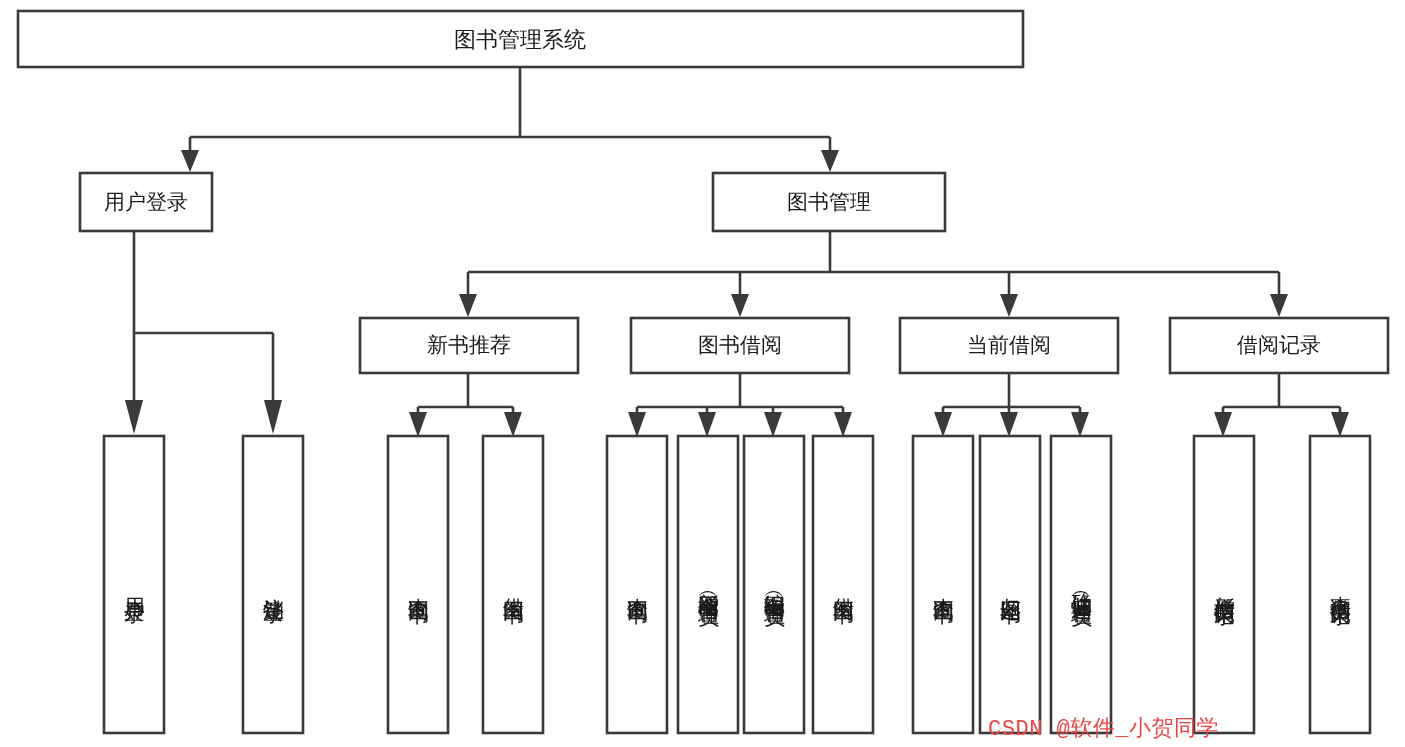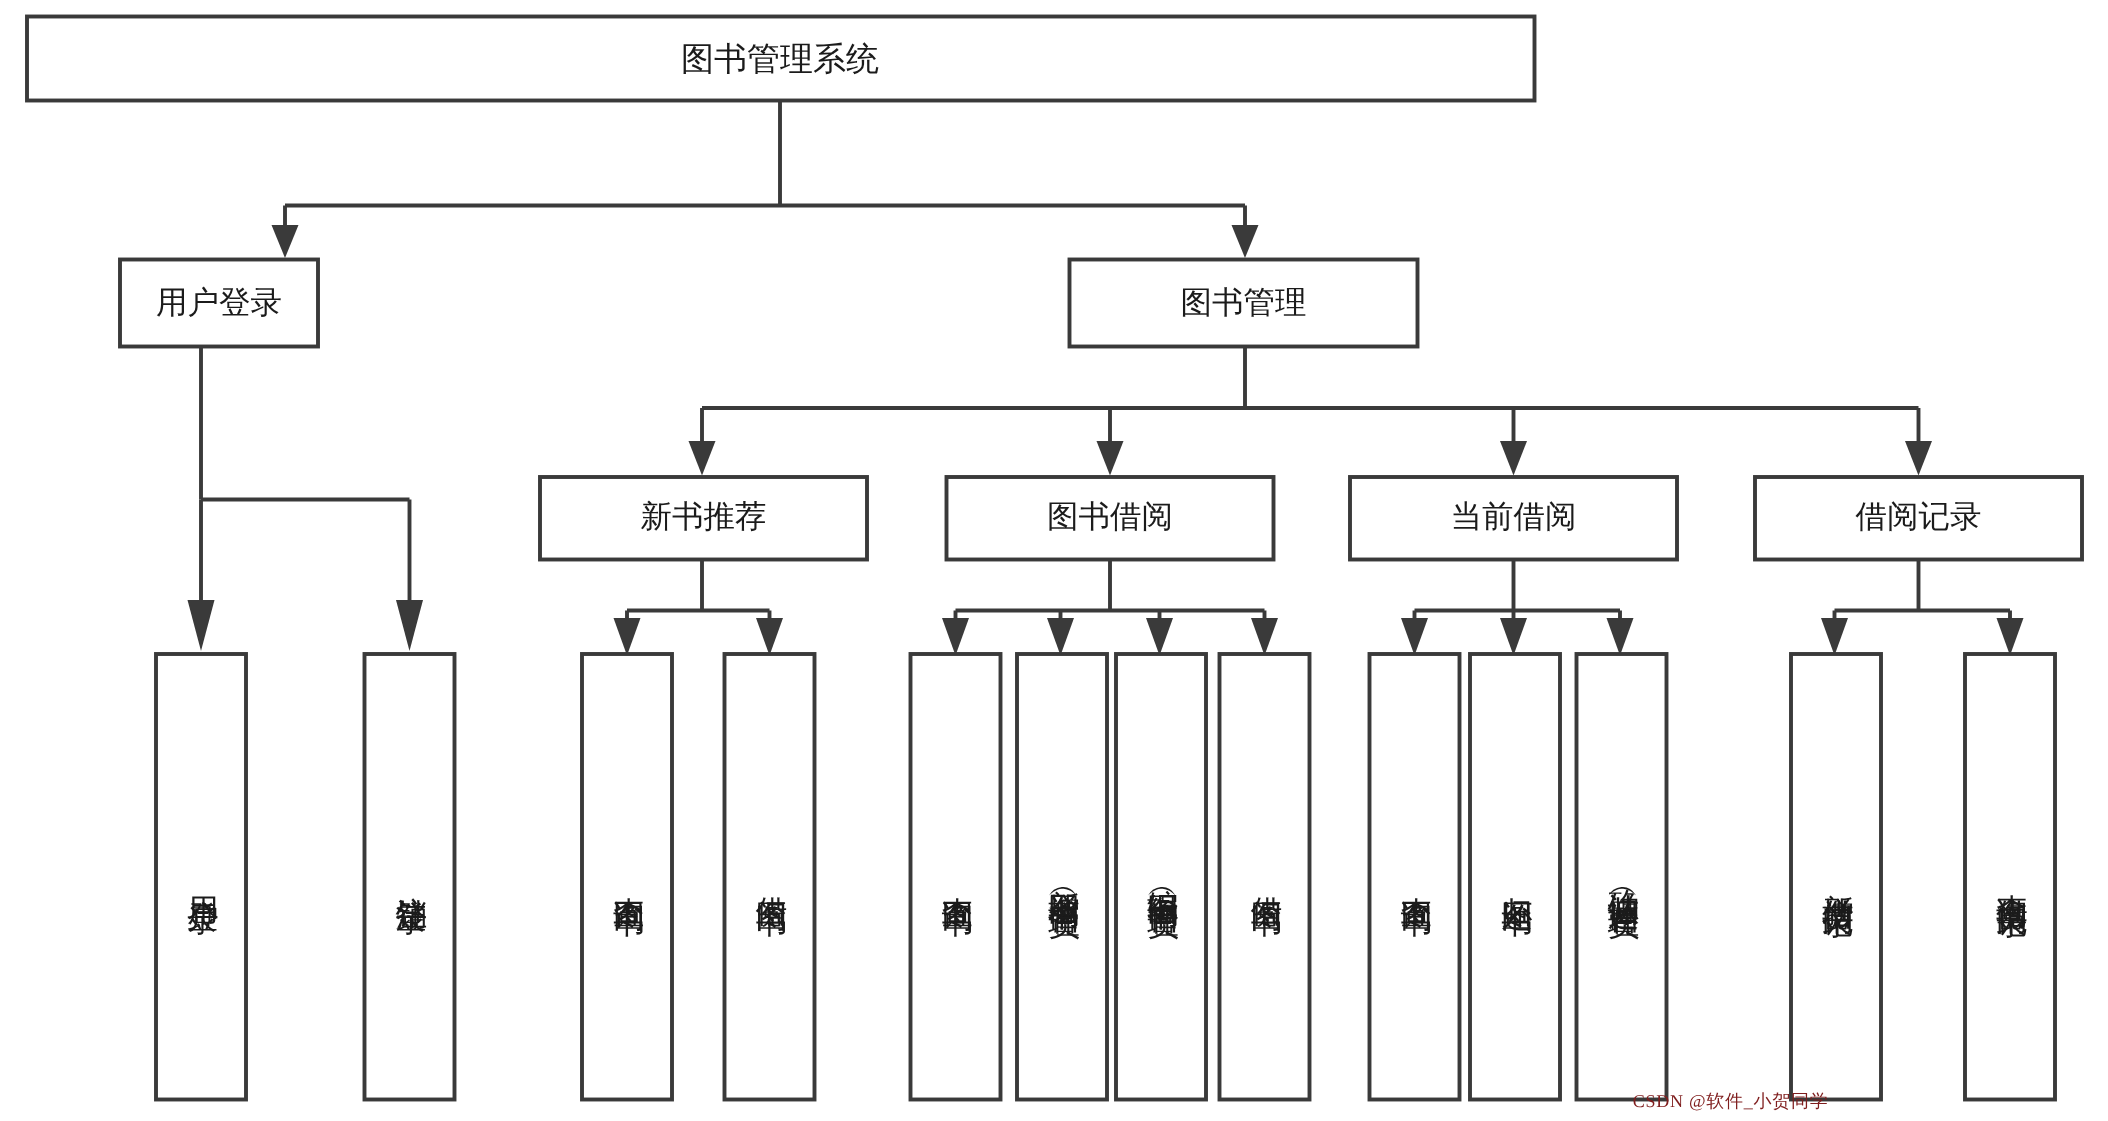--- a/index.html
+++ b/index.html
@@ -64,23 +64,23 @@
     display: flex;
     align-items: center;
     justify-content: center;
     white-space: nowrap;
     user-select: none;
   }
   #watermark {
     position: absolute;
     right: 8px;
     bottom: 4px;
-    font-family: Liberation Serif, serif;
-    font-size: 12px;
-    color: #7f1d1d;
+    font-family: Liberation Mono, monospace;
+    font-size: 22px;
+    color: #ef4444;
     letter-spacing: 0.5px;
     white-space: nowrap;
   }
 </style>
 </head>
 <body>
 
 <div id="diagram-root">
 
   <svg id="tree" viewBox="0 0 1405 747">

